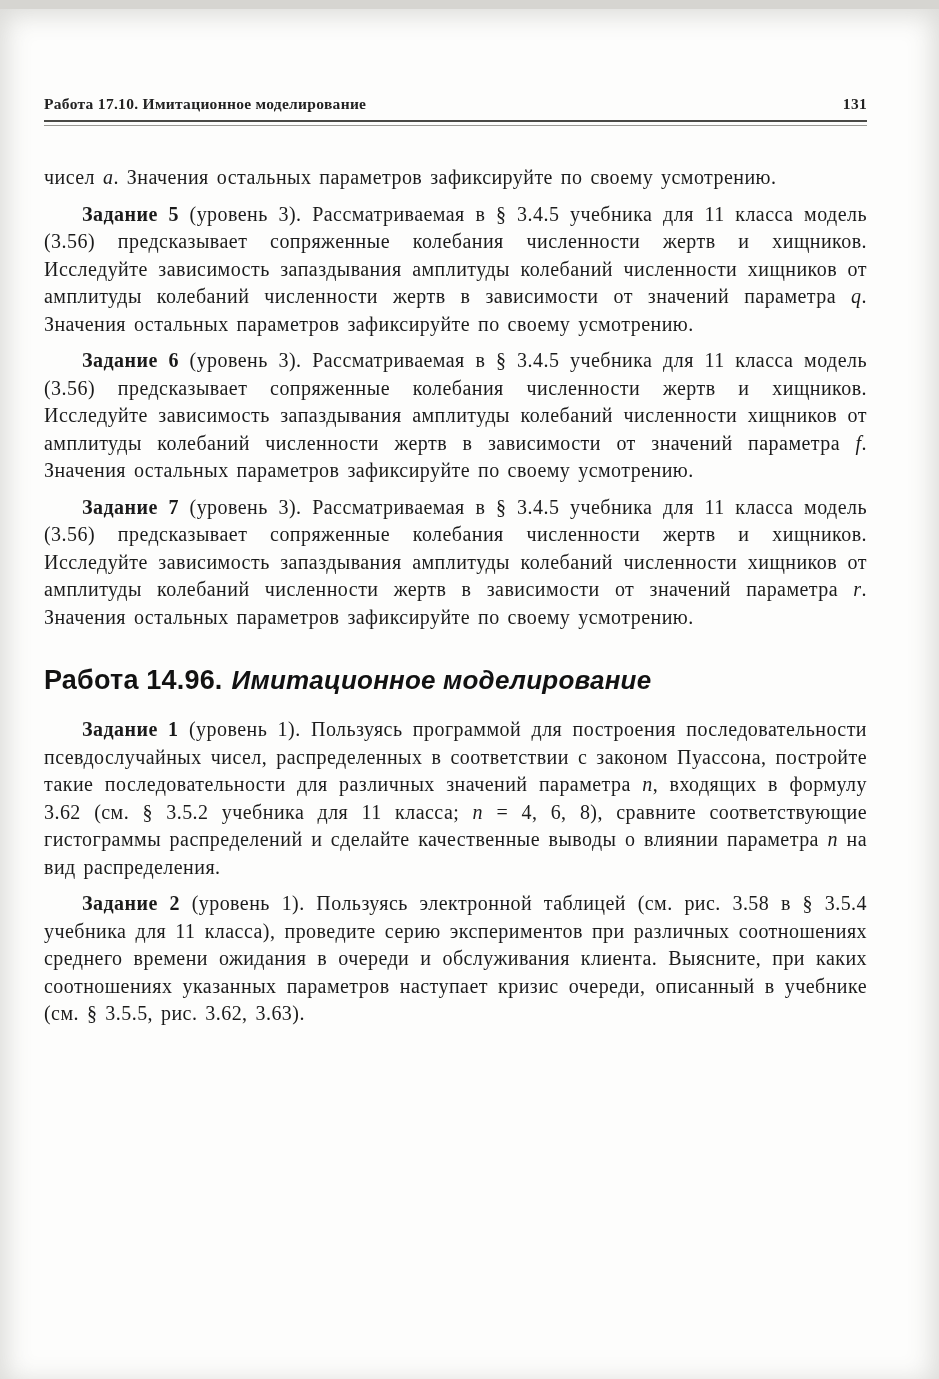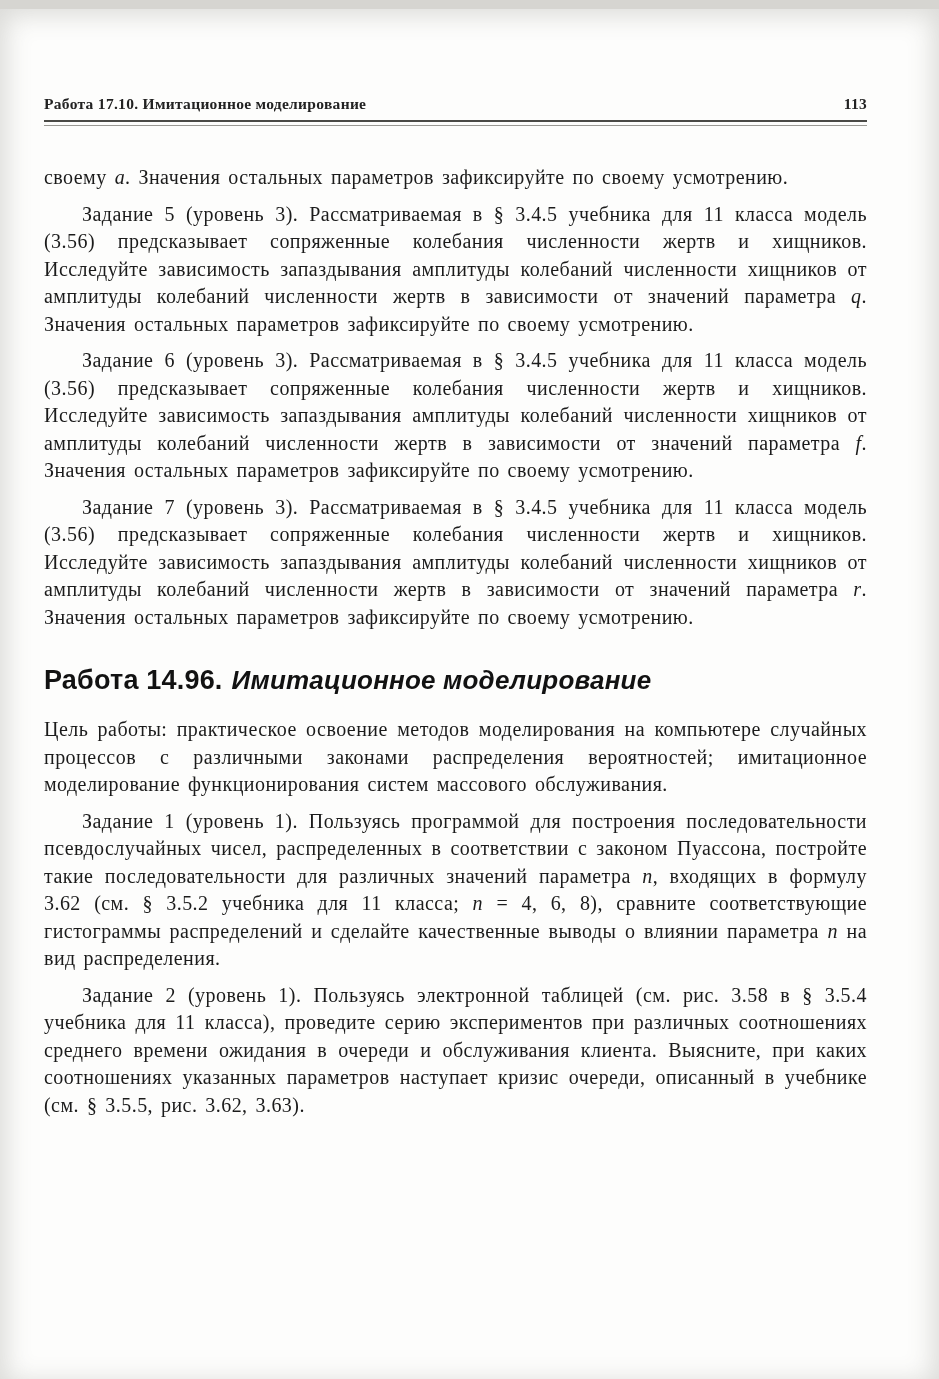--- a/index.html
+++ b/index.html
@@ -42,21 +42,21 @@
     margin: 0 0 9px 0;
     font-size: 20px;
     line-height: 27.5px;
     text-align: justify;
     letter-spacing: 0.45px;
     word-spacing: 2.5px;
   }
   .body-text p.para.indent {
     text-indent: 38px;
   }
-  .b { font-weight: normal; }
+  .b { font-weight: bold; }
   .i { font-style: italic; }
   
   .section-title {
     font-family: "Liberation Sans", sans-serif;
     font-size: 27px;
     font-weight: bold;
     margin: 34px 0 20px 0;
     color: #121212;
     letter-spacing: 0.2px;
   }
@@ -67,34 +67,33 @@
     font-size: 26px;
   }
 </style>
 </head>
 <body>
 
 <div class="page">
 
   <div class="running-head">
     <span>Работа 17.10. Имитационное моделирование</span>
-    <span>113</span>
+    <span>131</span>
   </div>
   <div class="head-rule"></div>
 
   <div class="body-text" id="top-paragraphs">
-      <p class="para"><span>своему </span><span class="i">a</span><span>. Значения остальных параметров зафиксируйте по своему усмотрению.</span></p>
+      <p class="para"><span>чисел </span><span class="i">a</span><span>. Значения остальных параметров зафиксируйте по своему усмотрению.</span></p>
       <p class="para indent"><span class="b">Задание 5</span><span> (уровень 3). Рассматриваемая в § 3.4.5 учебника для 11 класса модель (3.56) предсказывает сопряженные колебания численности жертв и хищников. Исследуйте зависимость запаздывания амплитуды колебаний численности хищников от амплитуды колебаний численности жертв в зависимости от значений параметра </span><span class="i">q</span><span>. Значения остальных параметров зафиксируйте по своему усмотрению.</span></p>
       <p class="para indent"><span class="b">Задание 6</span><span> (уровень 3). Рассматриваемая в § 3.4.5 учебника для 11 класса модель (3.56) предсказывает сопряженные колебания численности жертв и хищников. Исследуйте зависимость запаздывания амплитуды колебаний численности хищников от амплитуды колебаний численности жертв в зависимости от значений параметра </span><span class="i">f</span><span>. Значения остальных параметров зафиксируйте по своему усмотрению.</span></p>
       <p class="para indent"><span class="b">Задание 7</span><span> (уровень 3). Рассматриваемая в § 3.4.5 учебника для 11 класса модель (3.56) предсказывает сопряженные колебания численности жертв и хищников. Исследуйте зависимость запаздывания амплитуды колебаний численности хищников от амплитуды колебаний численности жертв в зависимости от значений параметра </span><span class="i">r</span><span>. Значения остальных параметров зафиксируйте по своему усмотрению.</span></p>
     </div>
 
   <h1 class="section-title">
     <span class="st-bold">Работа 14.96.</span><span class="st-italic">Имитационное моделирование</span>
   </h1>
 
   <div class="body-text" id="bottom-paragraphs">
-      <p class="para"><span class="b">Цель работы:</span><span> практическое освоение методов моделирования на компьютере случайных процессов с различными законами распределения вероятностей; имитационное моделирование функционирования систем массового обслуживания.</span></p>
       <p class="para indent"><span class="b">Задание 1</span><span> (уровень 1). Пользуясь программой для построения последовательности псевдослучайных чисел, распределенных в соответствии с законом Пуассона, постройте такие последовательности для различных значений параметра </span><span class="i">n</span><span>, входящих в формулу 3.62 (см. § 3.5.2 учебника для 11 класса; </span><span class="i">n</span><span> = 4, 6, 8), сравните соответствующие гистограммы распределений и сделайте качественные выводы о влиянии параметра </span><span class="i">n</span><span> на вид распределения.</span></p>
       <p class="para indent"><span class="b">Задание 2</span><span> (уровень 1). Пользуясь электронной таблицей (см. рис. 3.58 в § 3.5.4 учебника для 11 класса), проведите серию экспериментов при различных соотношениях среднего времени ожидания в очереди и обслуживания клиента. Выясните, при каких соотношениях указанных параметров наступает кризис очереди, описанный в учебнике (см. § 3.5.5, рис. 3.62, 3.63).</span></p>
     </div>
 
 </div>
 
 </body></html>

